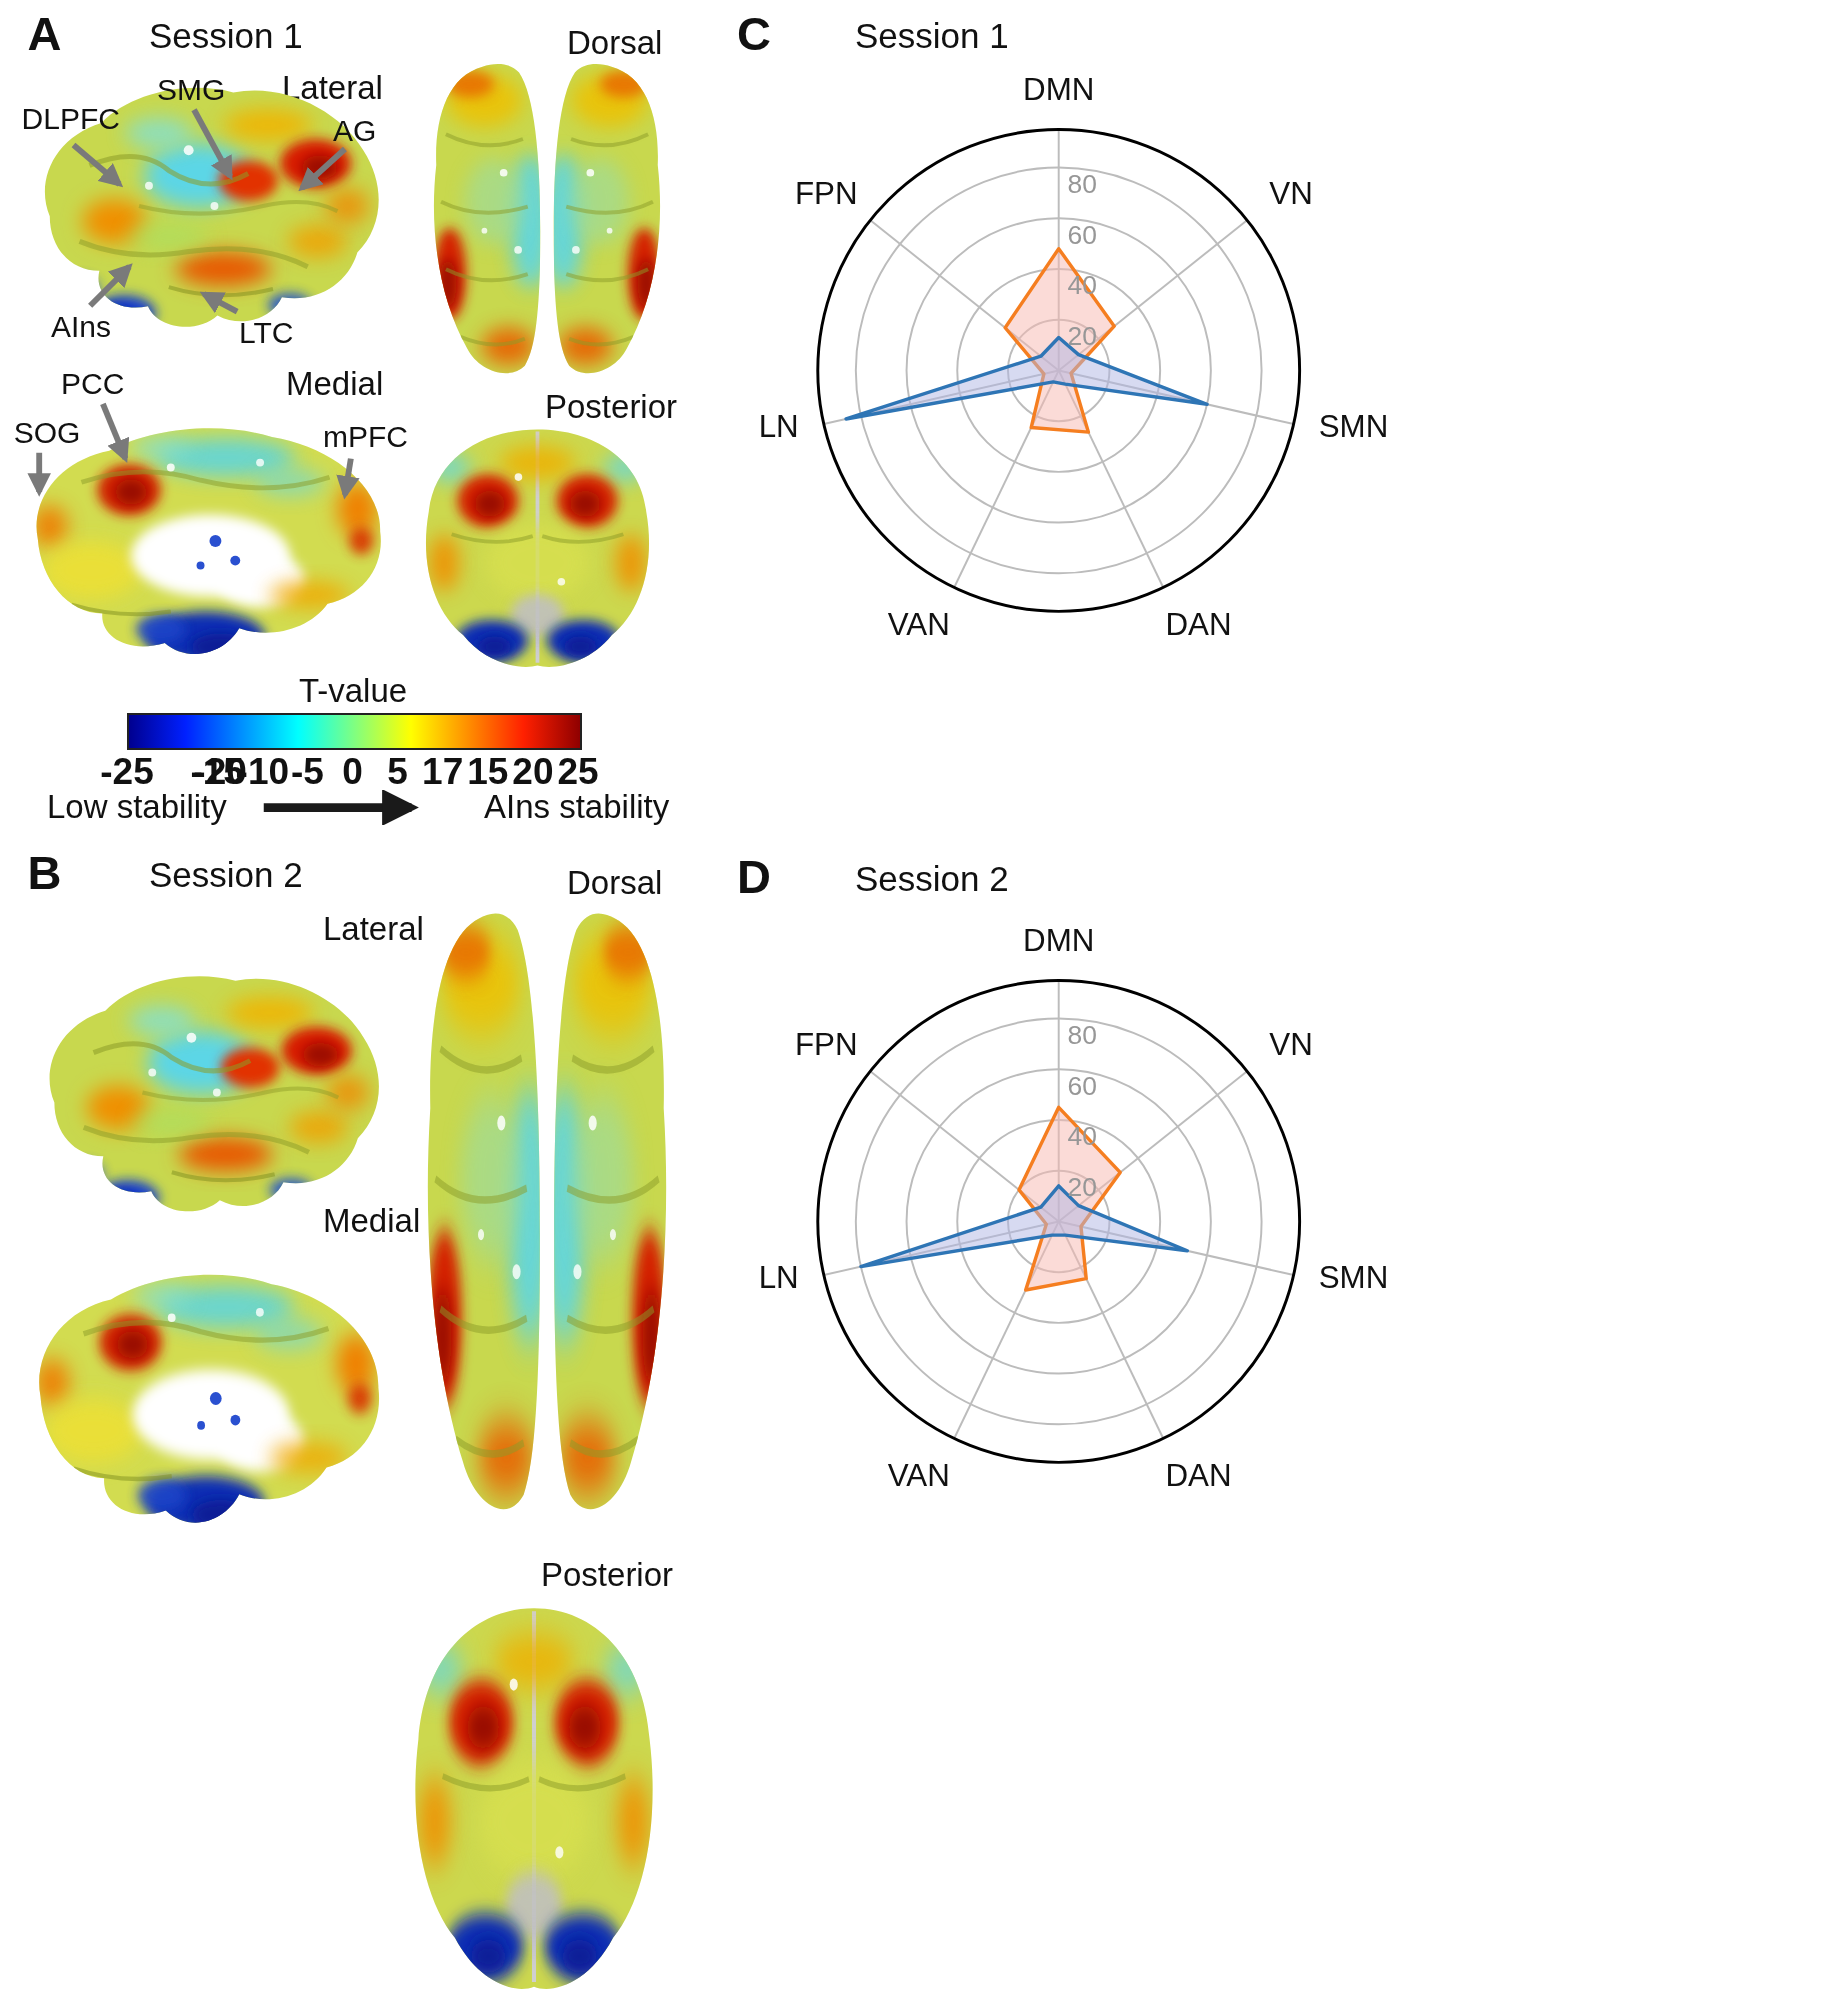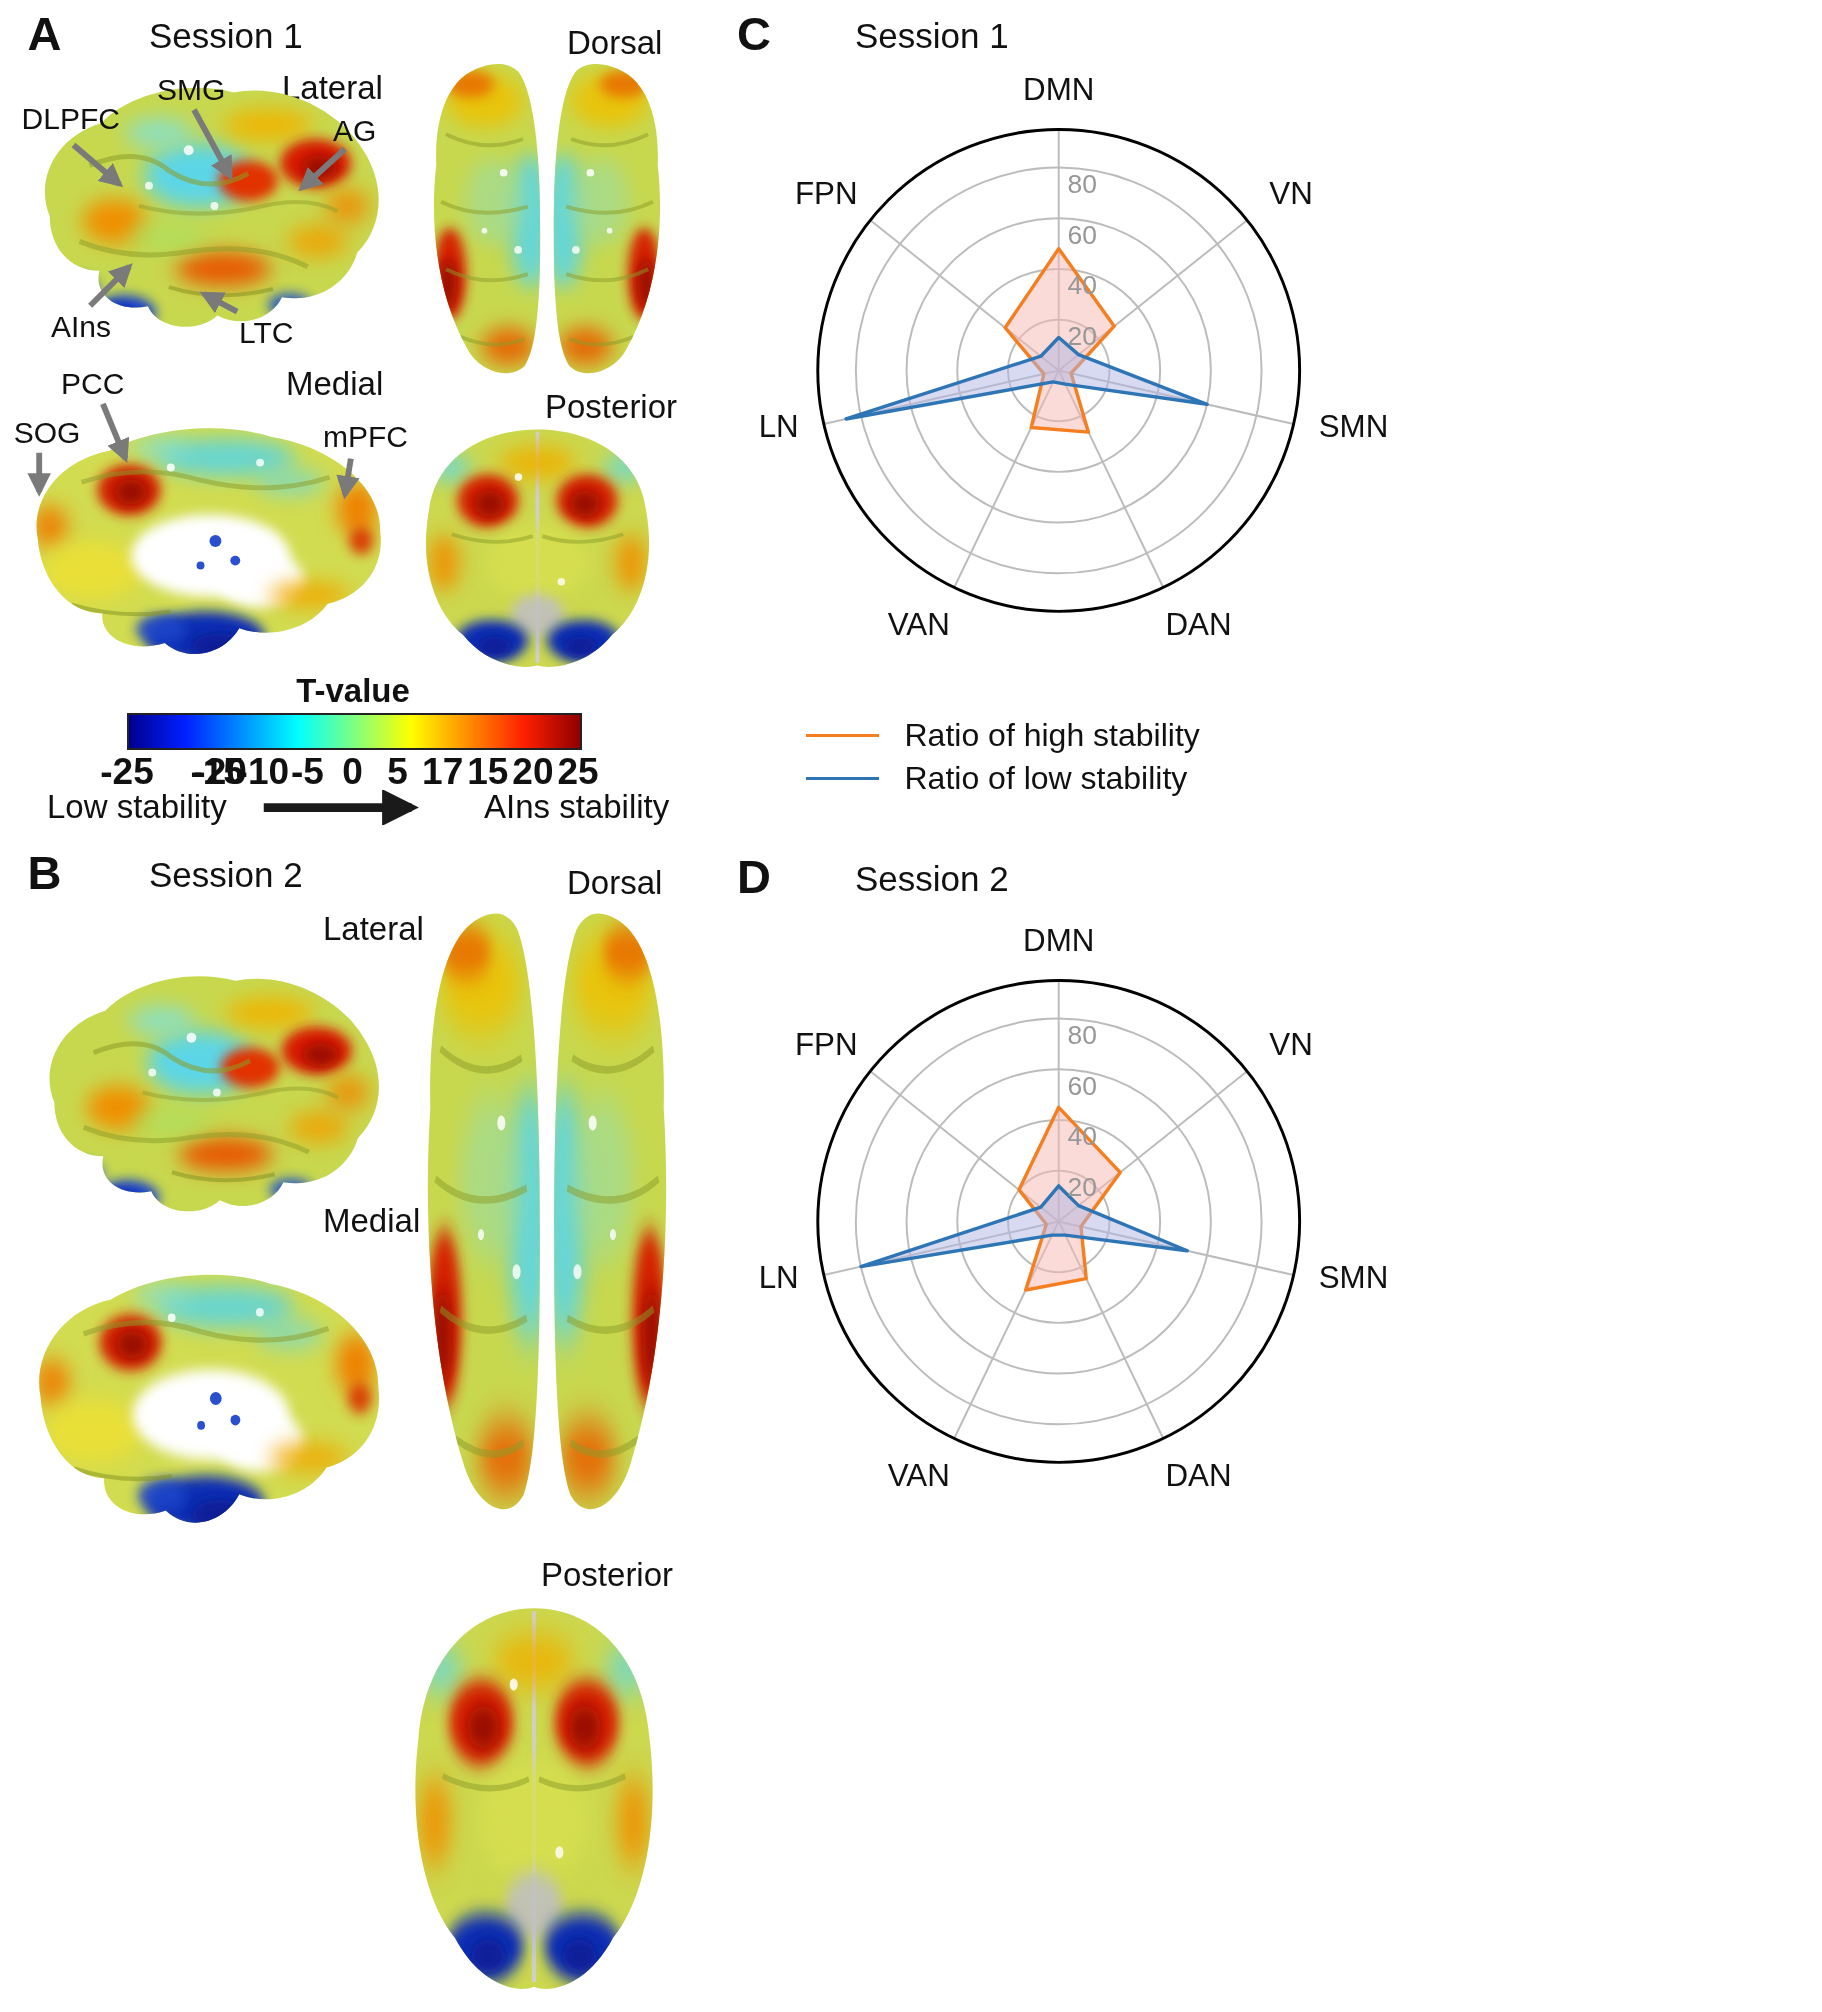--- a/index.html
+++ b/index.html
@@ -3,21 +3,21 @@
 <meta charset="utf-8">
 <style>
   html,body{margin:0;padding:0;background:#fff;}
   #fig{position:relative;width:1822px;height:2012px;background:#fff;
        font-family:"Liberation Sans","DejaVu Sans",sans-serif;color:#111;overflow:hidden;}
   .abs{position:absolute;}
   .panel-letter{font-size:47px;font-weight:bold;}
   .sec-title{font-size:35px;margin-left:20px;}
   .view-label{font-size:33px;}
   .annot-label{font-size:30px;}
-  .cb-title{font-size:33px;text-align:center;font-weight:bold;}
+  .cb-title{font-size:33px;text-align:center;}
   .cb-bar{height:33px;border:2px solid #222;
     background:linear-gradient(to right,#00008f 0%,#0020ff 12.5%,#00ffff 37.5%,#80ff80 50%,#ffff00 62.5%,#ff9000 75%,#ff2000 87.5%,#8f0000 100%);}
   .cb-ticks{position:absolute;height:33px;}
   .cb-ticks span{position:absolute;transform:translateX(-50%);font-size:37px;white-space:nowrap;font-weight:bold;}
   .stab-label{font-size:33px;}
   .legend-row{display:flex;align-items:center;height:43px;}
   .legend-line{width:73px;border-top:3.9px solid #000;margin-right:25.5px;flex:none;}
   .legend-text{font-size:32px;}
   svg text{font-family:"Liberation Sans","DejaVu Sans",sans-serif;}
 </style>
@@ -292,30 +292,20 @@
         <text x="354" y="136.84210526315792" fill="#979797" font-size="27" text-anchor="middle">80</text>
         <text x="330" y="42" fill="#111" font-size="32" text-anchor="middle">DMN</text>
         <text x="567.2761854416877" y="147.8926515167293" fill="#111" font-size="32" text-anchor="middle">VN</text>
         <text x="595.4812571672742" y="385.85544282864174" fill="#111" font-size="32" text-anchor="start">SMN</text>
         <text x="472.8097721705651" y="588.251905654629" fill="#111" font-size="32" text-anchor="middle">DAN</text>
         <text x="187.1902278294349" y="588.251905654629" fill="#111" font-size="32" text-anchor="middle">VAN</text>
         <text x="64.51874283272585" y="385.8554428286418" fill="#111" font-size="32" text-anchor="end">LN</text>
         <text x="92.72381455831223" y="147.89265151672933" fill="#111" font-size="32" text-anchor="middle">FPN</text>
       </svg></div>
 
-  <div class="abs" style="left:806px;top:714px">
-    <div class="legend-row">
-      <span class="legend-line" style="border-top-color: rgb(245, 126, 32);"></span>
-      <span class="legend-text">Ratio of high stability</span>
-    </div>
-    <div class="legend-row">
-      <span class="legend-line" style="border-top-color: rgb(46, 117, 181);"></span>
-      <span class="legend-text">Ratio of low stability</span>
-    </div>
-  </div>
 
   <div class="abs panel-letter" style="left:737px;top:849px">D</div>
   <div class="abs sec-title" style="left:835px;top:859px">Session 2</div>
   <div class="abs" style="left:735px;top:910px;width:667px;height:617px"><svg width="667" height="617" viewBox="0 0 680 630">
         <circle cx="330" cy="318" r="51.78947368421052" fill="none" stroke="#bcbcbc" stroke-width="2"></circle>
         <circle cx="330" cy="318" r="103.57894736842104" fill="none" stroke="#bcbcbc" stroke-width="2"></circle>
         <circle cx="330" cy="318" r="155.36842105263156" fill="none" stroke="#bcbcbc" stroke-width="2"></circle>
         <circle cx="330" cy="318" r="207.15789473684208" fill="none" stroke="#bcbcbc" stroke-width="2"></circle>
         <line x1="330" y1="318" x2="330" y2="72" stroke="#bcbcbc" stroke-width="2"></line>
         <line x1="330" y1="318" x2="522.3305446871353" y2="164.62150874275156" stroke="#bcbcbc" stroke-width="2"></line>

